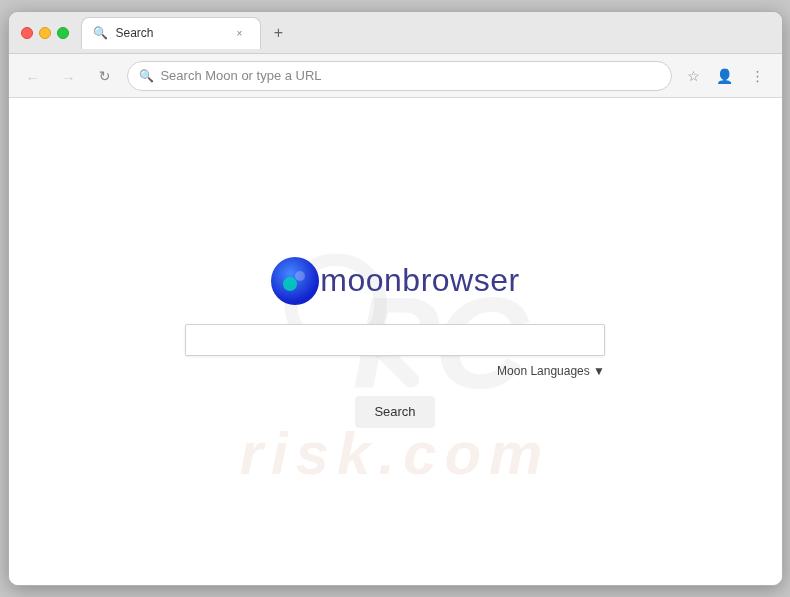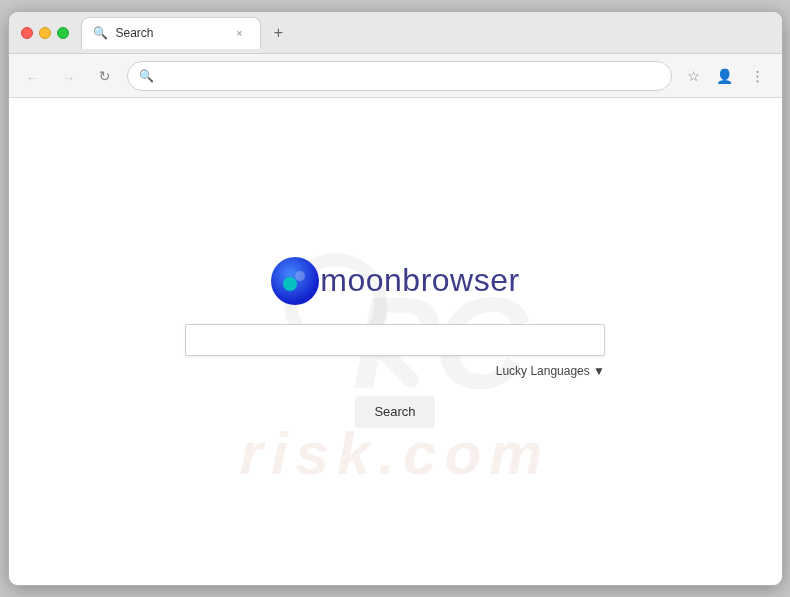--- a/index.html
+++ b/index.html
@@ -341,20 +341,21 @@
       <span>←</span>
     </div>
     <div class="nav-btn disabled">
       <span>→</span>
     </div>
     <div class="nav-btn">
       <span>↻</span>
     </div>
     <div class="address-bar">
       <span class="address-search-icon">🔍</span>
+      <span class="address-text">Search Moon or type a URL</span>
     </div>
     <div class="nav-actions">
       <div class="nav-btn">
         <span>☆</span>
       </div>
       <div class="nav-btn">
         <span>👤</span>
       </div>
       <div class="nav-btn">
         <span>⋮</span>
@@ -391,21 +392,21 @@
           <circle cx="30" cy="20" r="5" fill="#ffffff" opacity="0.25"></circle>
         </svg>
         <span class="brand-name">moonbrowser</span>
       </div>
 
       <div class="search-input-wrapper">
         <input class="search-input" type="text" placeholder="" style="">
       </div>
 
       <div class="more-languages">
-        <span>Lucky Languages ▼</span>
+        <span>Moon Languages ▼</span>
       </div>
 
       <div class="search-buttons">
         <button class="search-btn">Search</button>
       </div>
 
     </div>
   </div>
 
 </div>

